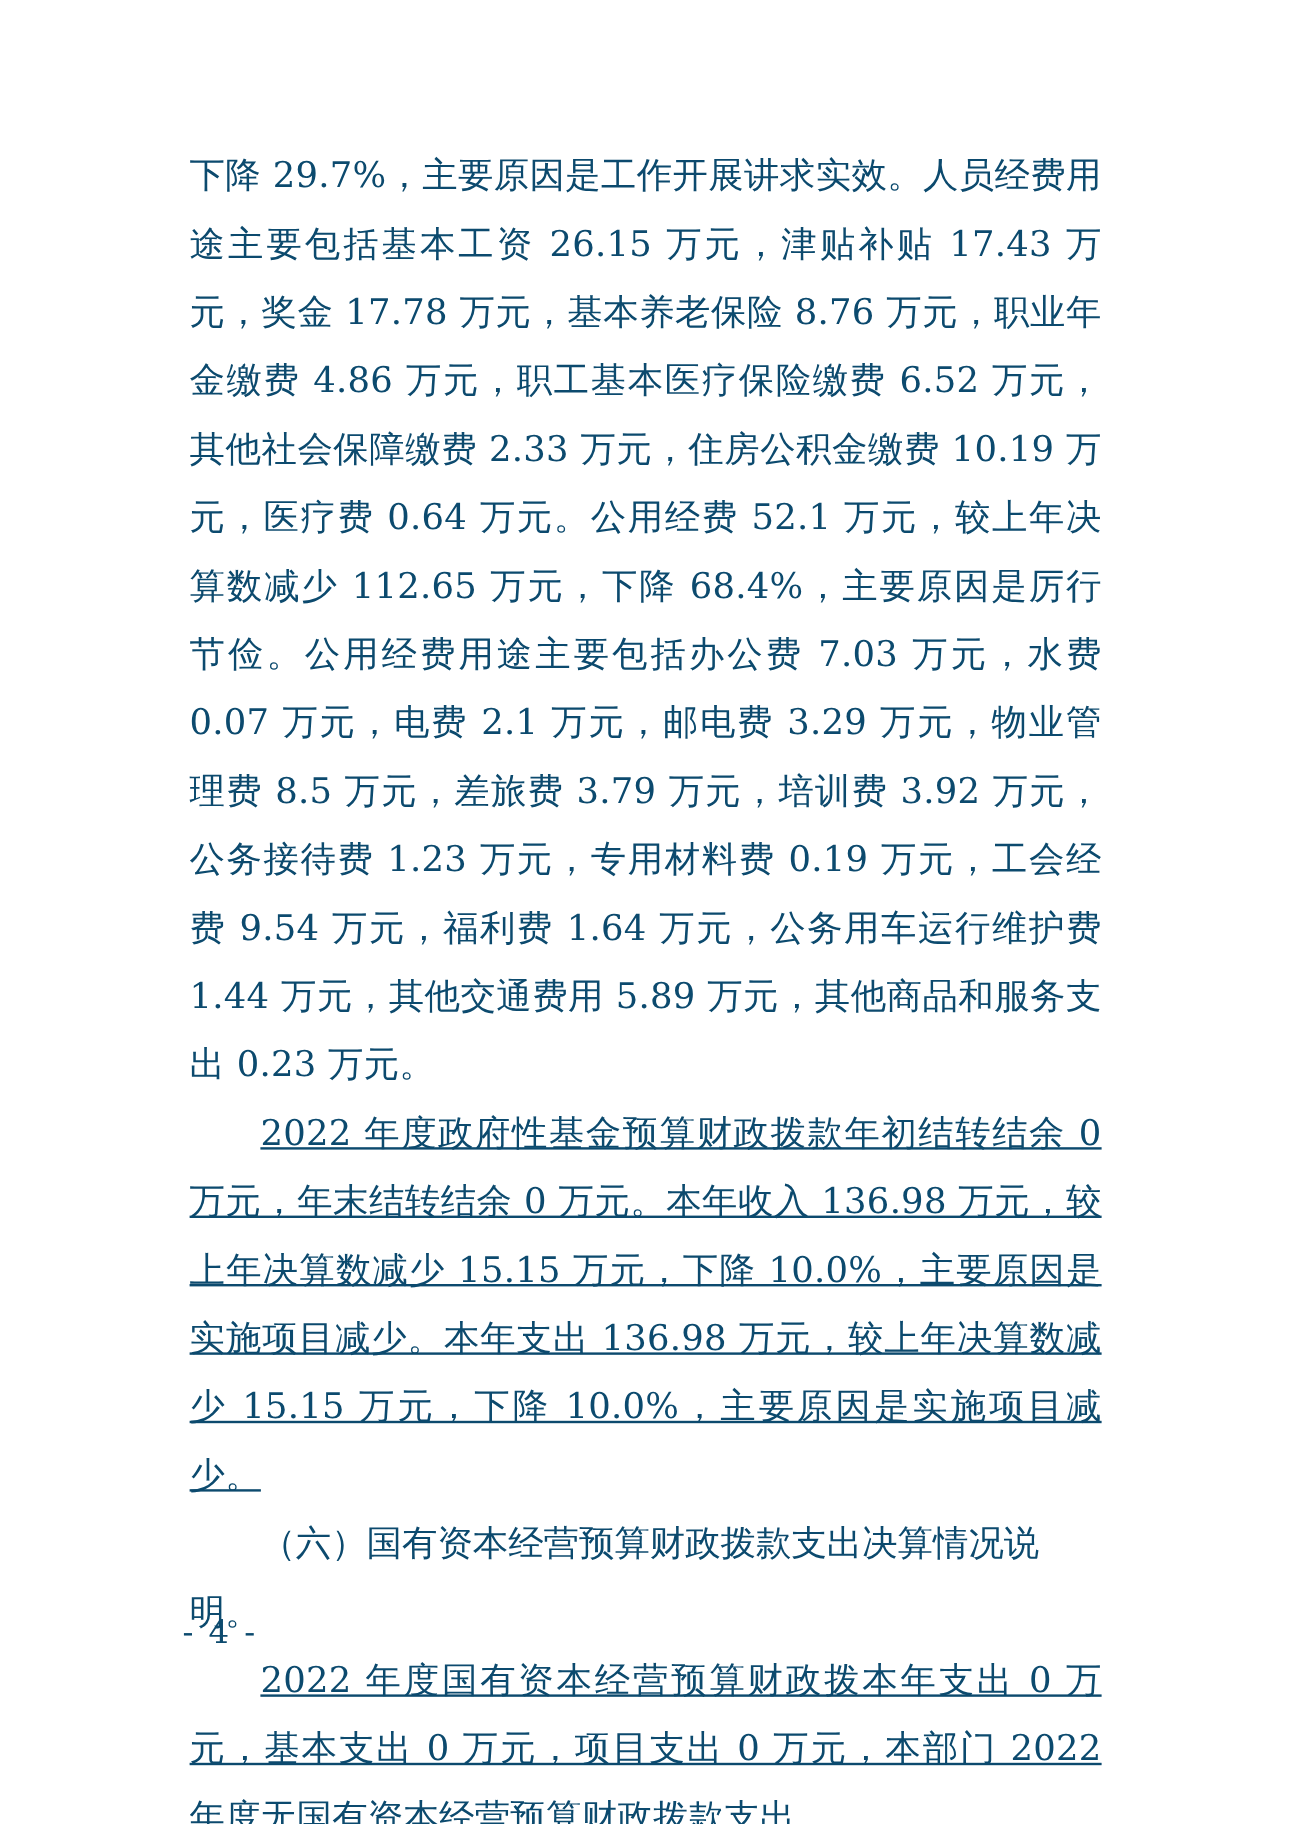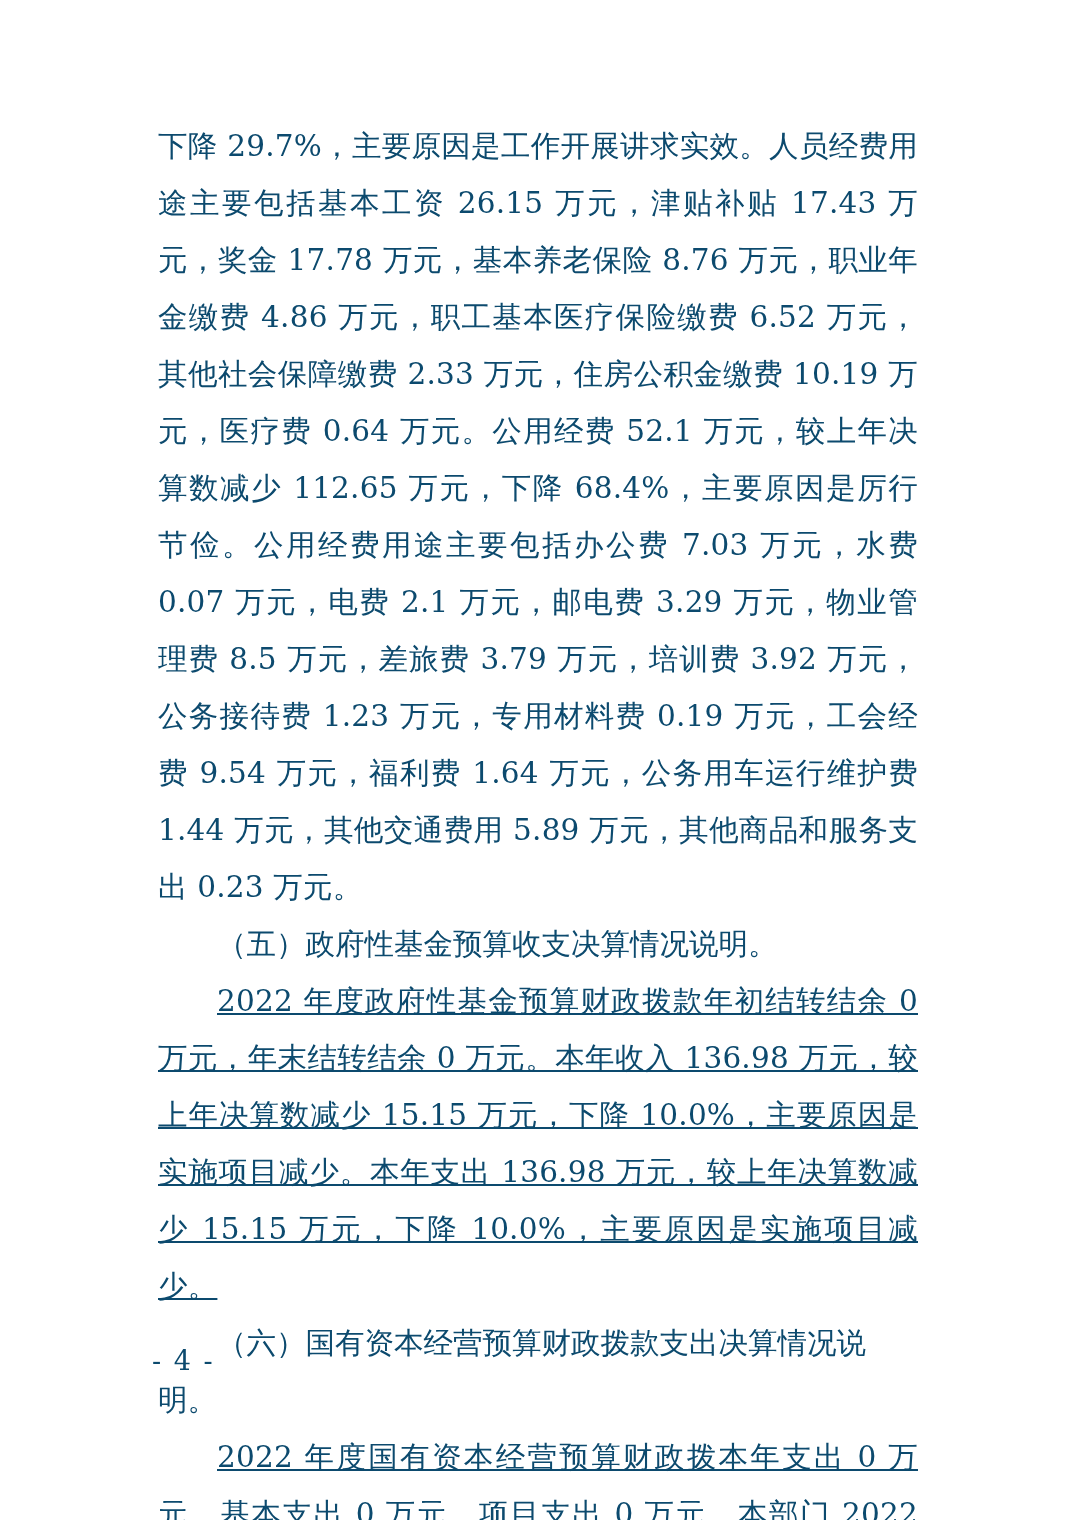--- a/index.html
+++ b/index.html
@@ -51,21 +51,20 @@
   }
 </style>
 </head>
 <body>
 
 <div class="page">
   <div class="content">
 
     <p class="para">下降 29.7%，主要原因是工作开展讲求实效。人员经费用途主要包括基本工资 26.15 万元，津贴补贴 17.43 万元，奖金 17.78 万元，基本养老保险 8.76 万元，职业年金缴费 4.86 万元，职工基本医疗保险缴费 6.52 万元，其他社会保障缴费 2.33 万元，住房公积金缴费 10.19 万元，医疗费 0.64 万元。公用经费 52.1 万元，较上年决算数减少 112.65 万元，下降 68.4%，主要原因是厉行节俭。公用经费用途主要包括办公费 7.03 万元，水费 0.07 万元，电费 2.1 万元，邮电费 3.29 万元，物业管理费 8.5 万元，差旅费 3.79 万元，培训费 3.92 万元，公务接待费 1.23 万元，专用材料费 0.19 万元，工会经费 9.54 万元，福利费 1.64 万元，公务用车运行维护费 1.44 万元，其他交通费用 5.89 万元，其他商品和服务支出 0.23 万元。</p>
 
-    <p class="subheading">（五）政府性基金预算收支决算情况说明。</p>
 
     <p class="para indent">2022 年度政府性基金预算财政拨款年初结转结余 0 万元，年末结转结余 0 万元。本年收入 136.98 万元，较上年决算数减少 15.15 万元，下降 10.0%，主要原因是实施项目减少。本年支出 136.98 万元，较上年决算数减少 15.15 万元，下降 10.0%，主要原因是实施项目减少。</p>
 
     <p class="subheading">（六）国有资本经营预算财政拨款支出决算情况说明。</p>
 
     <p class="para indent">2022 年度国有资本经营预算财政拨本年支出 0 万元，基本支出 0 万元，项目支出 0 万元，本部门 2022 年度无国有资本经营预算财政拨款支出。</p>
 
   </div>
 
   <div class="page-number">- 4 -</div>

